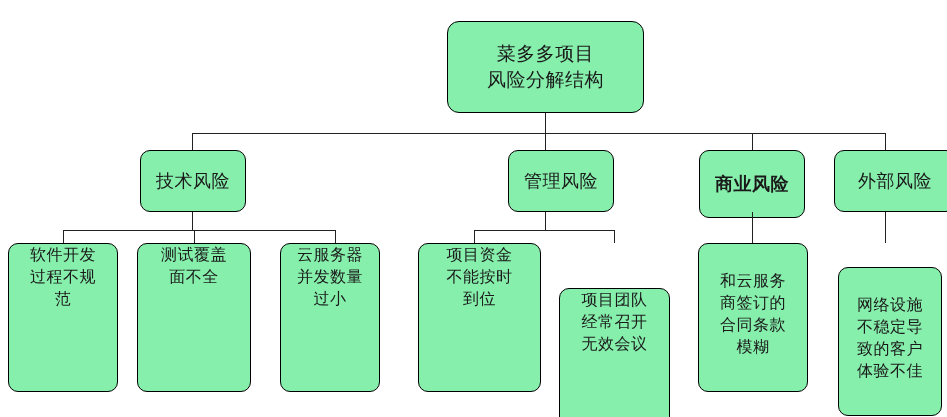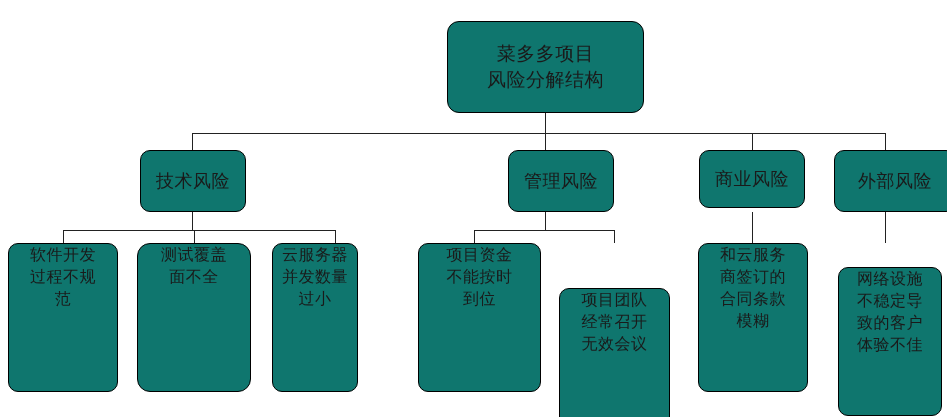--- a/index.html
+++ b/index.html
@@ -13,21 +13,21 @@
     height: 417px;
     background: #ffffff;
     font-family: "Liberation Serif", "DejaVu Serif", serif;
     overflow: hidden;
   }
   .node {
     position: absolute;
     box-sizing: border-box;
     border: 1px solid #000000;
     border-radius: 10px;
-    background: #0f766e;
+    background: #86efac;
     display: flex;
     align-items: center;
     justify-content: center;
     text-align: center;
     color: #1a1a1a;
     line-height: 1.38;
     white-space: pre-line;
     letter-spacing: 0.5px;
   }
   .node.root {
@@ -35,20 +35,21 @@
     border-radius: 12px;
   }
   .node.branch {
     font-size: 18px;
   }
   .node.leaf {
     font-size: 16px;
     align-items: flex-start;
   }
   .node.leaf.tall-pad {
+    padding-top: 26px;
   }
   .edge {
     position: absolute;
     background: #222222;
   }
   .edge.v { width: 1px; }
   .edge.h { height: 1px; }
 </style>
 </head>
 <body>
@@ -64,21 +65,21 @@
 
   <div class="edge v" style="left:192px; top:133px; height:18px;"></div>
   <div class="edge v" style="left:545px; top:133px; height:18px;"></div>
   <div class="edge v" style="left:752px; top:133px; height:18px;"></div>
   <div class="edge v" style="left:885px; top:133px; height:18px;"></div>
 
   <div class="node branch" style="left:140px; top:150px; width:106px; height:62px;">技术风险</div>
 
   <div class="node branch" style="left:492px; top:150px; width:106px; height:62px;margin-left:16px;">管理风险</div>
 
-  <div class="node branch" style="left:699px; top:150px; width:106px; height:58px;">商业风险</div>
+  <div class="node branch" style="left:699px; top:150px; width:106px; height:68px;font-weight:bold;">商业风险</div>
 
   <div class="node branch" style="left:834px; top:150px; width:122px; height:62px;">外部风险</div>
 
   <div class="edge v" style="left:192px; top:212px; height:18px;"></div>
   <div class="edge h" style="left:63px; top:230px; width:272px;"></div>
   <div class="edge v" style="left:63px; top:230px; height:13px;"></div>
   <div class="edge v" style="left:194px; top:230px; height:13px;"></div>
   <div class="edge v" style="left:335px; top:230px; height:13px;"></div>
 
   <div class="edge v" style="left:545px; top:212px; height:18px;"></div>
@@ -87,24 +88,24 @@
   <div class="edge v" style="left:614px; top:230px; height:13px;"></div>
 
   <div class="edge v" style="left:752px; top:212px; height:31px;"></div>
 
   <div class="edge v" style="left:885px; top:212px; height:31px;"></div>
 
   <div class="node leaf" style="left:8px; top:243px; width:110px; height:149px;">软件开发
 过程不规
 范</div>
 
-  <div class="node leaf" style="left:137px; top:243px; width:114px; height:149px;border-radius:13px;">测试覆盖
+  <div class="node leaf" style="left:137px; top:243px; width:114px; height:149px;">测试覆盖
 面不全</div>
 
-  <div class="node leaf" style="left:272px; top:243px; width:86px; height:149px;">云服务器
+  <div class="node leaf" style="left:280px; top:243px; width:100px; height:149px;">云服务器
 并发数量
 过小</div>
 
   <div class="node leaf" style="left:418px; top:243px; width:123px; height:149px;">项目资金
 不能按时
 到位</div>
 
   <div class="node leaf" style="left:559px; top:243px; width:111px; height:149px;margin-top:45px;">项目团队
 经常召开
 无效会议</div>

